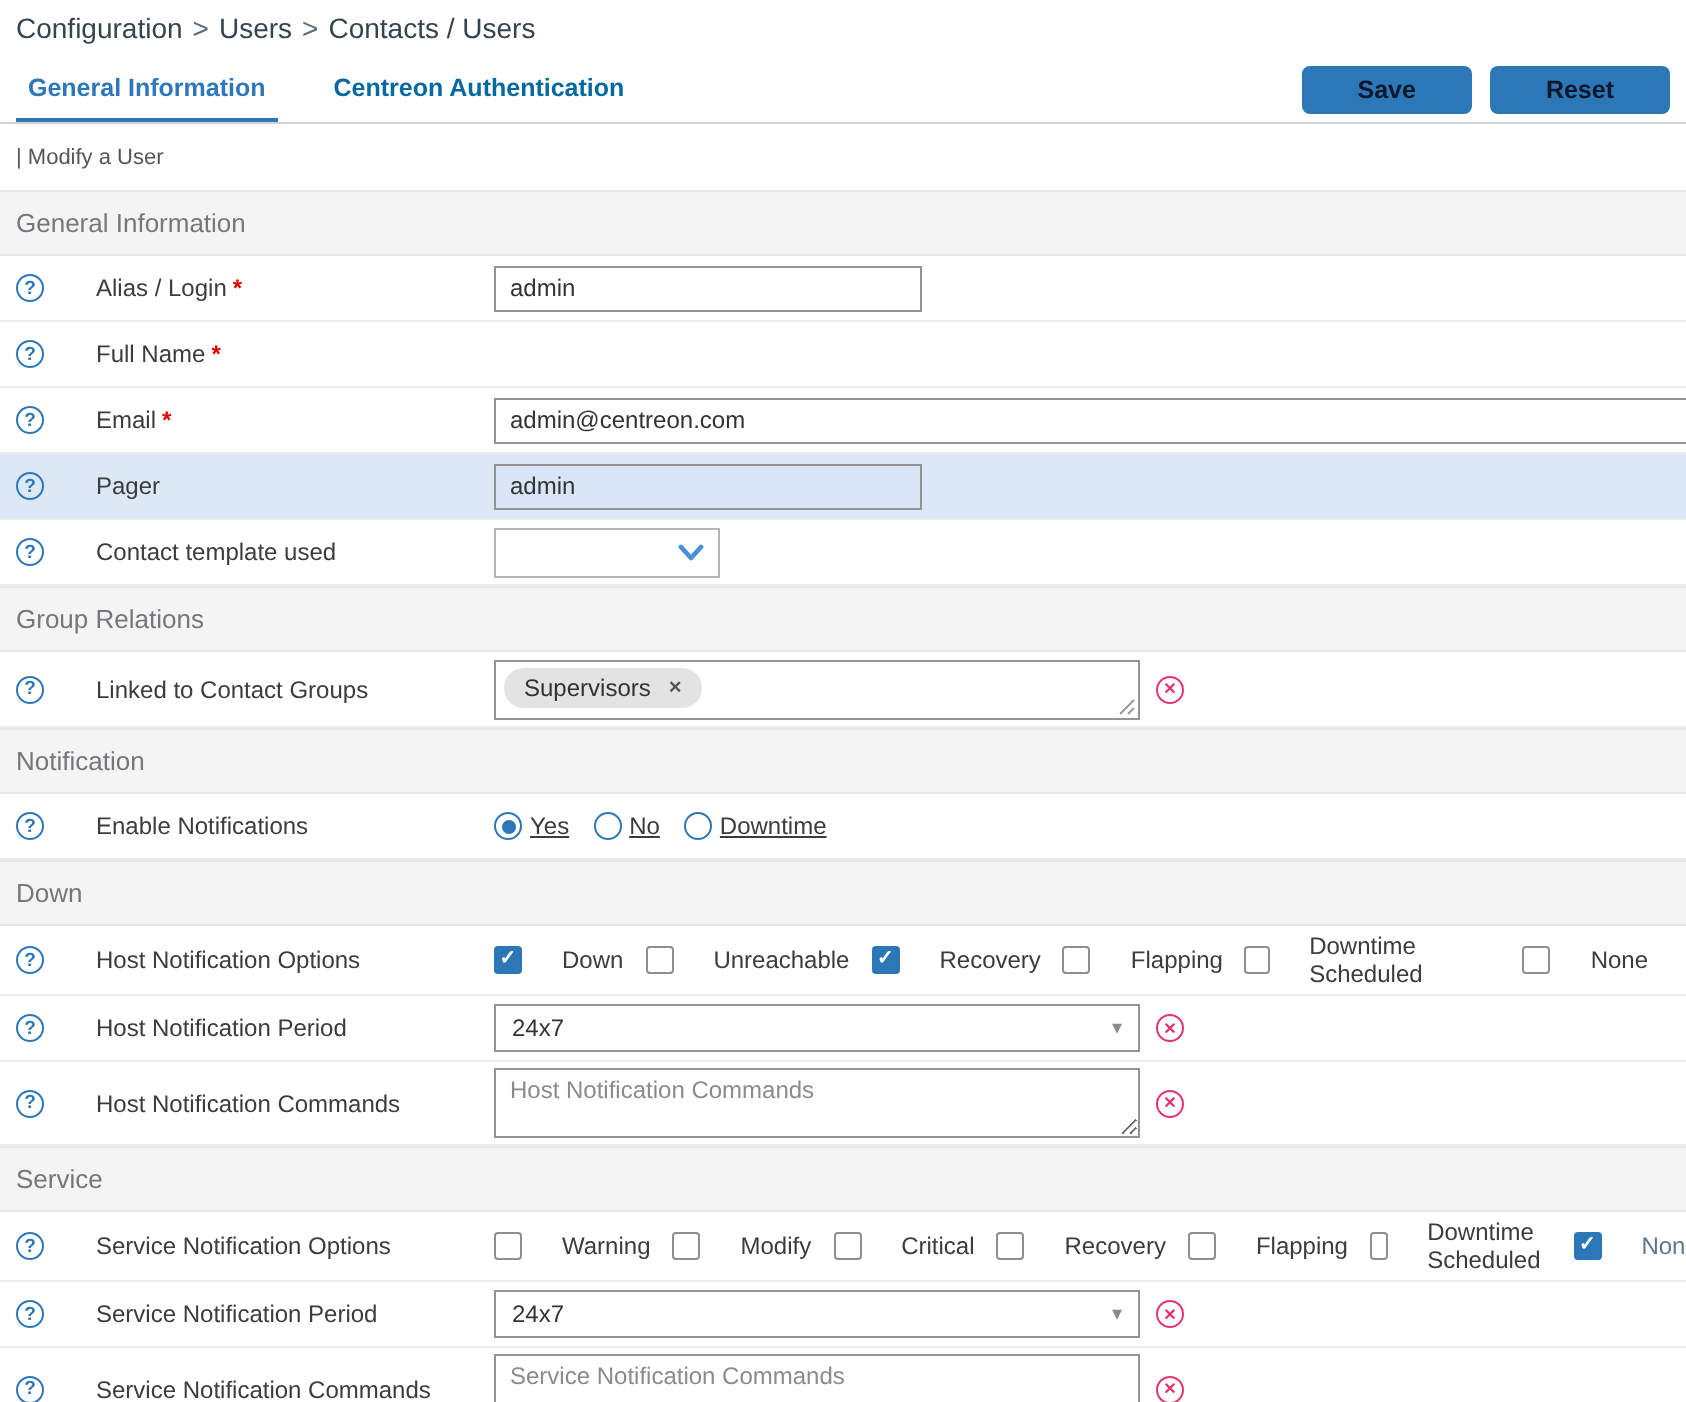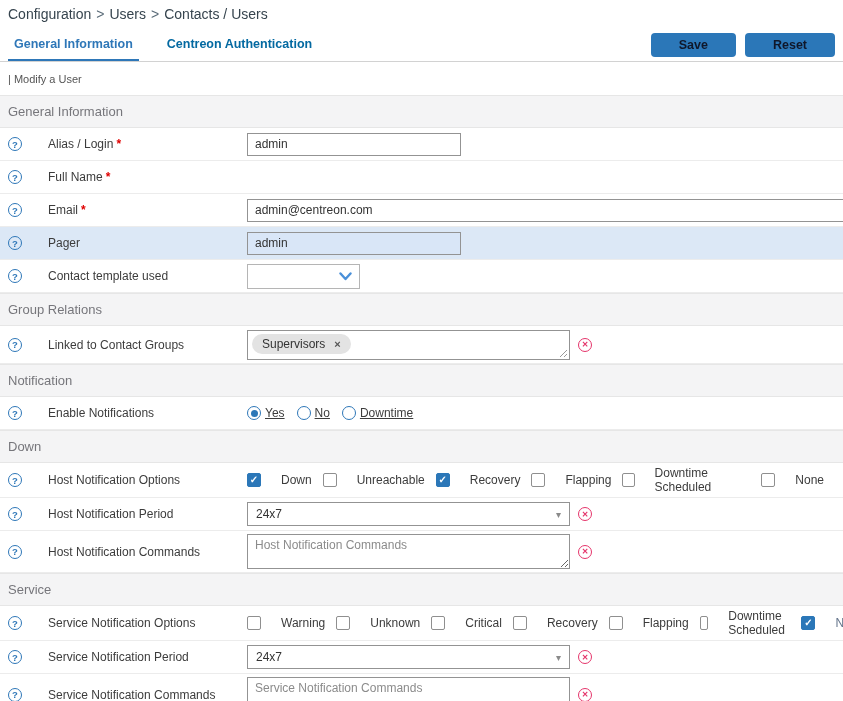--- a/index.html
+++ b/index.html
@@ -270,21 +270,21 @@
     <span class="qicon">?</span>
     <span class="flabel"><span>Service Notification Options</span></span>
   </div>
   <div class="value-cell">
     <span class="check-item">
       <span class="cb"></span>
       <span class="c-label">Warning</span>
     </span>
     <span class="check-item">
       <span class="cb"></span>
-      <span class="c-label">Unknown</span>
+      <span class="c-label">Modify</span>
     </span>
     <span class="check-item">
       <span class="cb"></span>
       <span class="c-label">Critical</span>
     </span>
     <span class="check-item">
       <span class="cb"></span>
       <span class="c-label">Recovery</span>
     </span>
     <span class="check-item">

